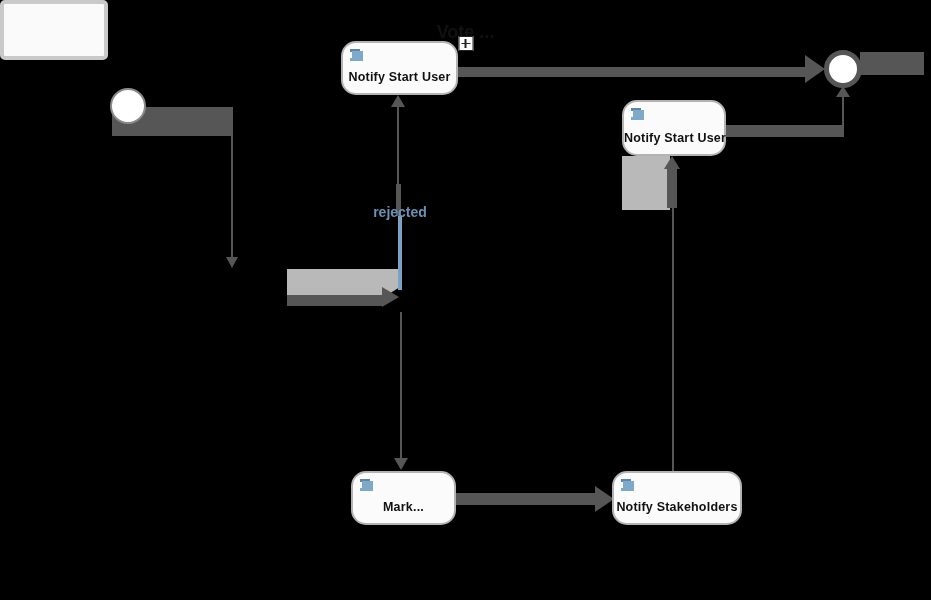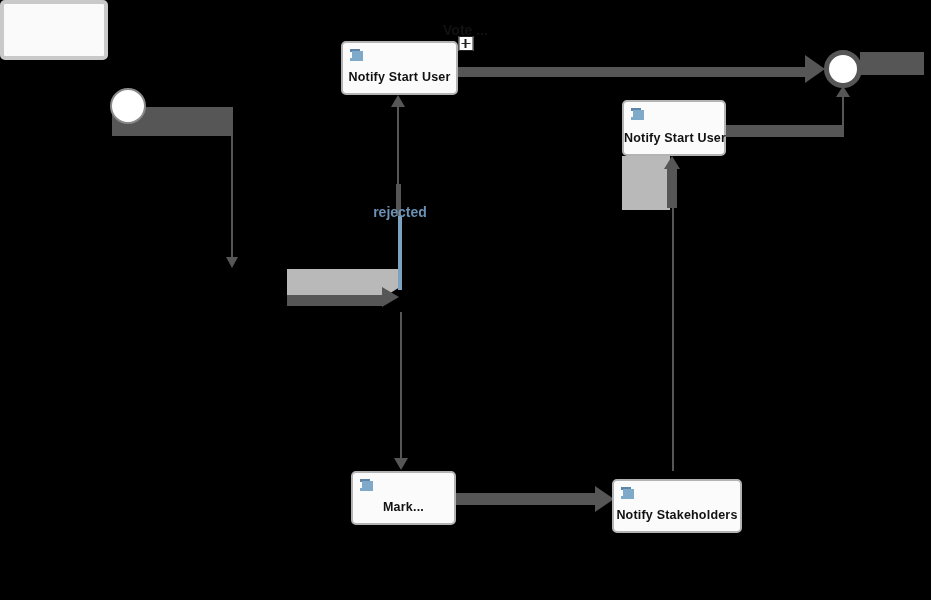--- a/index.html
+++ b/index.html
@@ -1,36 +1,36 @@
 <!DOCTYPE html>
 <html><head>
 <meta charset="utf-8">
 <style>
   html,body{margin:0;padding:0;background:#000;}
   #canvas{position:relative;width:931px;height:600px;background:#000;overflow:hidden;
           font-family:"Liberation Sans",sans-serif;}
   .abs{position:absolute;}
 
   
-  .task{position:absolute;background:#fbfbfb;border:2px solid #b3b3b3;border-radius:5px;
+  .task{position:absolute;background:#fbfbfb;border:2px solid #b3b3b3;border-radius:15px;
         box-sizing:border-box;z-index:6;}
   .task .tlabel{position:absolute;left:0;right:0;bottom:9px;text-align:center;
         font-size:12.5px;font-weight:bold;color:#111;letter-spacing:.2px;white-space:nowrap;}
   .task .ticon{position:absolute;top:4px;left:7px;width:13px;height:13px;}
 
   #task-notify-top{left:341px;top:41px;width:117px;height:54px;}
   #task-notify-right{left:622px;top:100px;width:104px;height:56px;}
   #task-mark{left:351px;top:471px;width:105px;height:54px;}
-  #task-stakeholders{left:612px;top:471px;width:130px;height:54px;margin-top:8px;}
+  #task-stakeholders{left:612px;top:471px;width:130px;height:54px;}
 
   
   #task-vote{left:179px;top:268px;width:108px;height:60px;background:#fafafa;
              border:4px solid #c9c9c9;border-radius:5px;box-sizing:border-box;z-index:6;}
   #task-vote .tlabel{position:absolute;left:0;right:0;top:22px;text-align:center;
-             font-size:14px;font-weight:bold;color:#111;}
+             font-size:18px;font-weight:bold;color:#111;}
   .plus-marker{position:absolute;left:50%;top:36px;transform:translateX(-50%);
              width:13px;height:13px;border:1.5px solid #222;background:#fff;}
   .plus-marker::before{content:"";position:absolute;left:2px;right:2px;top:50%;height:1.5px;
              margin-top:-1px;background:#222;}
   .plus-marker::after{content:"";position:absolute;top:2px;bottom:2px;left:50%;width:1.5px;
              margin-left:-1px;background:#222;}
 
   
   #start-event{left:110px;top:88px;width:32px;height:32px;border-radius:50%;
                background:#fff;border:2px solid #8a8a8a;z-index:5;}

